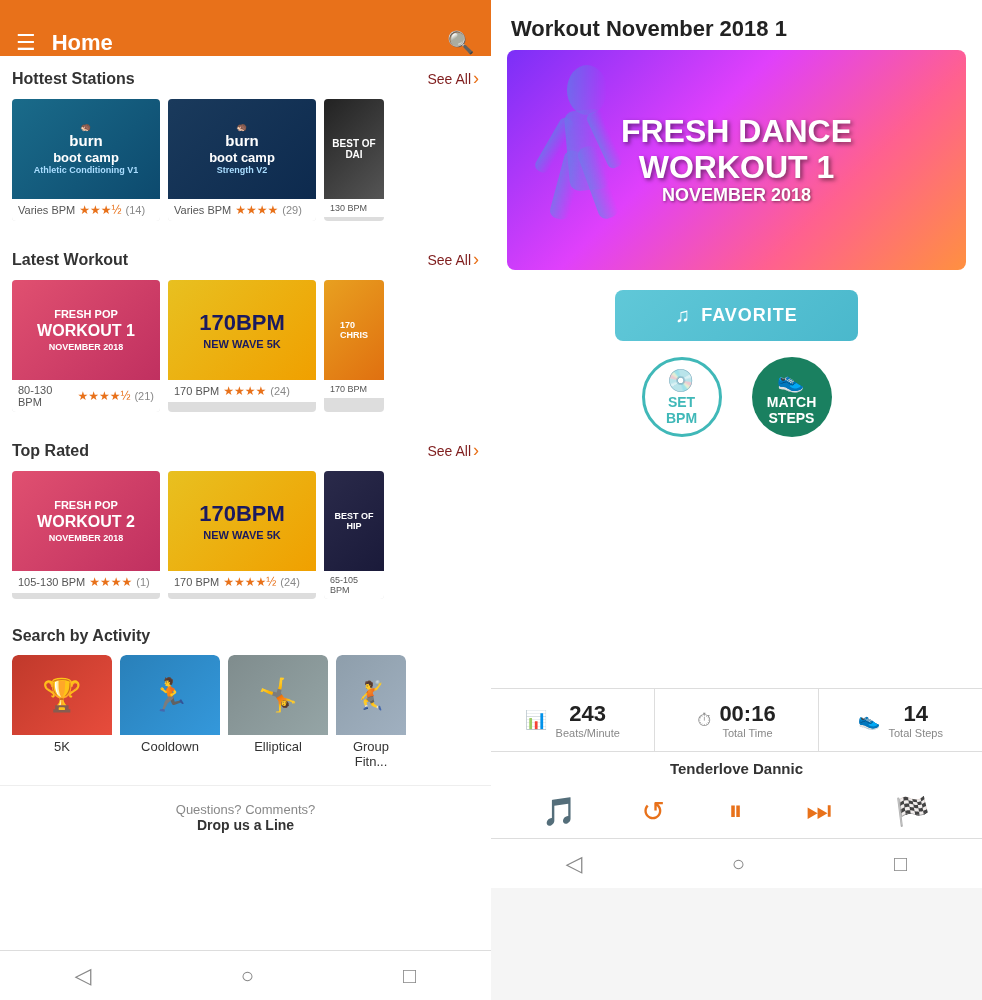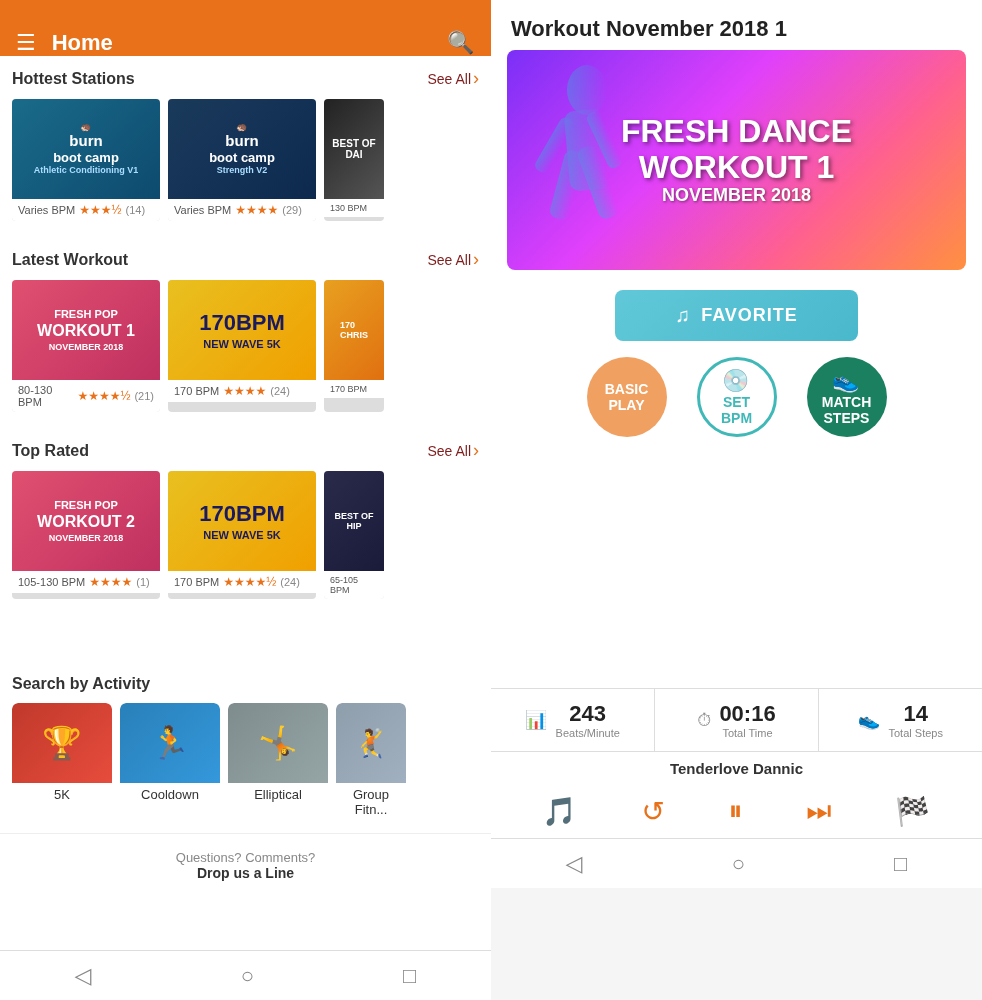--- a/index.html
+++ b/index.html
@@ -543,21 +543,21 @@
             <div style="color:white; font-size:9px; font-weight:bold; text-align:center; padding:4px;">BEST OF<br>HIP</div>
           </div>
           <div class="card-info" style="font-size:9px;">
             <span>65-105 BPM</span>
           </div>
         </div>
       </div>
     </div>
 
     <div class="activity-section" style="margin-top:16px;">
-      <div class="section-title" style="margin-bottom:10px;margin-top:48px;">Search by Activity</div>
+      <div class="section-title" style="margin-bottom:10px;">Search by Activity</div>
       <div class="activity-grid">
         <div class="activity-card">
           <div class="activity-img act-5k">
             <span style="font-size:32px;">🏆</span>
           </div>
           <div class="activity-label">5K</div>
         </div>
         <div class="activity-card">
           <div class="activity-img act-cool">
             <span style="font-size:32px; color:white;">🏃</span>
@@ -625,28 +625,20 @@
   </div>
 
   <div class="action-buttons">
     <button class="favorite-btn">
       <span style="font-size:20px;">♫</span>
       <span>FAVORITE</span>
     </button>
 
     <div class="play-options">
 
-      <div class="play-option">
-        <div class="play-circle circle-basic">
-          <div class="circle-basic play-label-inner" style="color:white; font-size:14px; font-weight:bold; text-align:center;">
-            <div>BASIC</div>
-            <div>PLAY</div>
-          </div>
-        </div>
-      </div>
 
       <div class="play-option">
         <div class="play-circle circle-set">
           <div style="color:#40b8b8; font-size:14px; font-weight:bold; text-align:center;">
             <div style="font-size:22px; color:#40b8b8;">💿</div>
             <div>SET</div>
             <div>BPM</div>
           </div>
         </div>
       </div>

